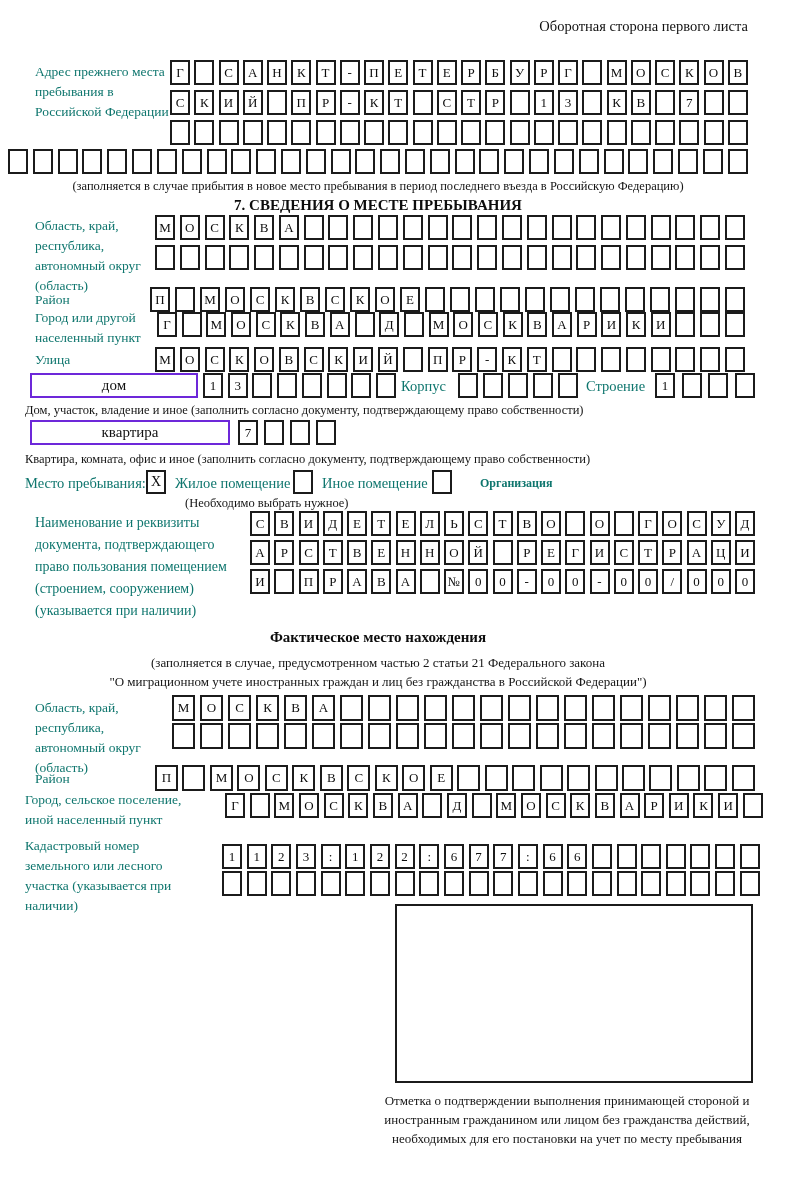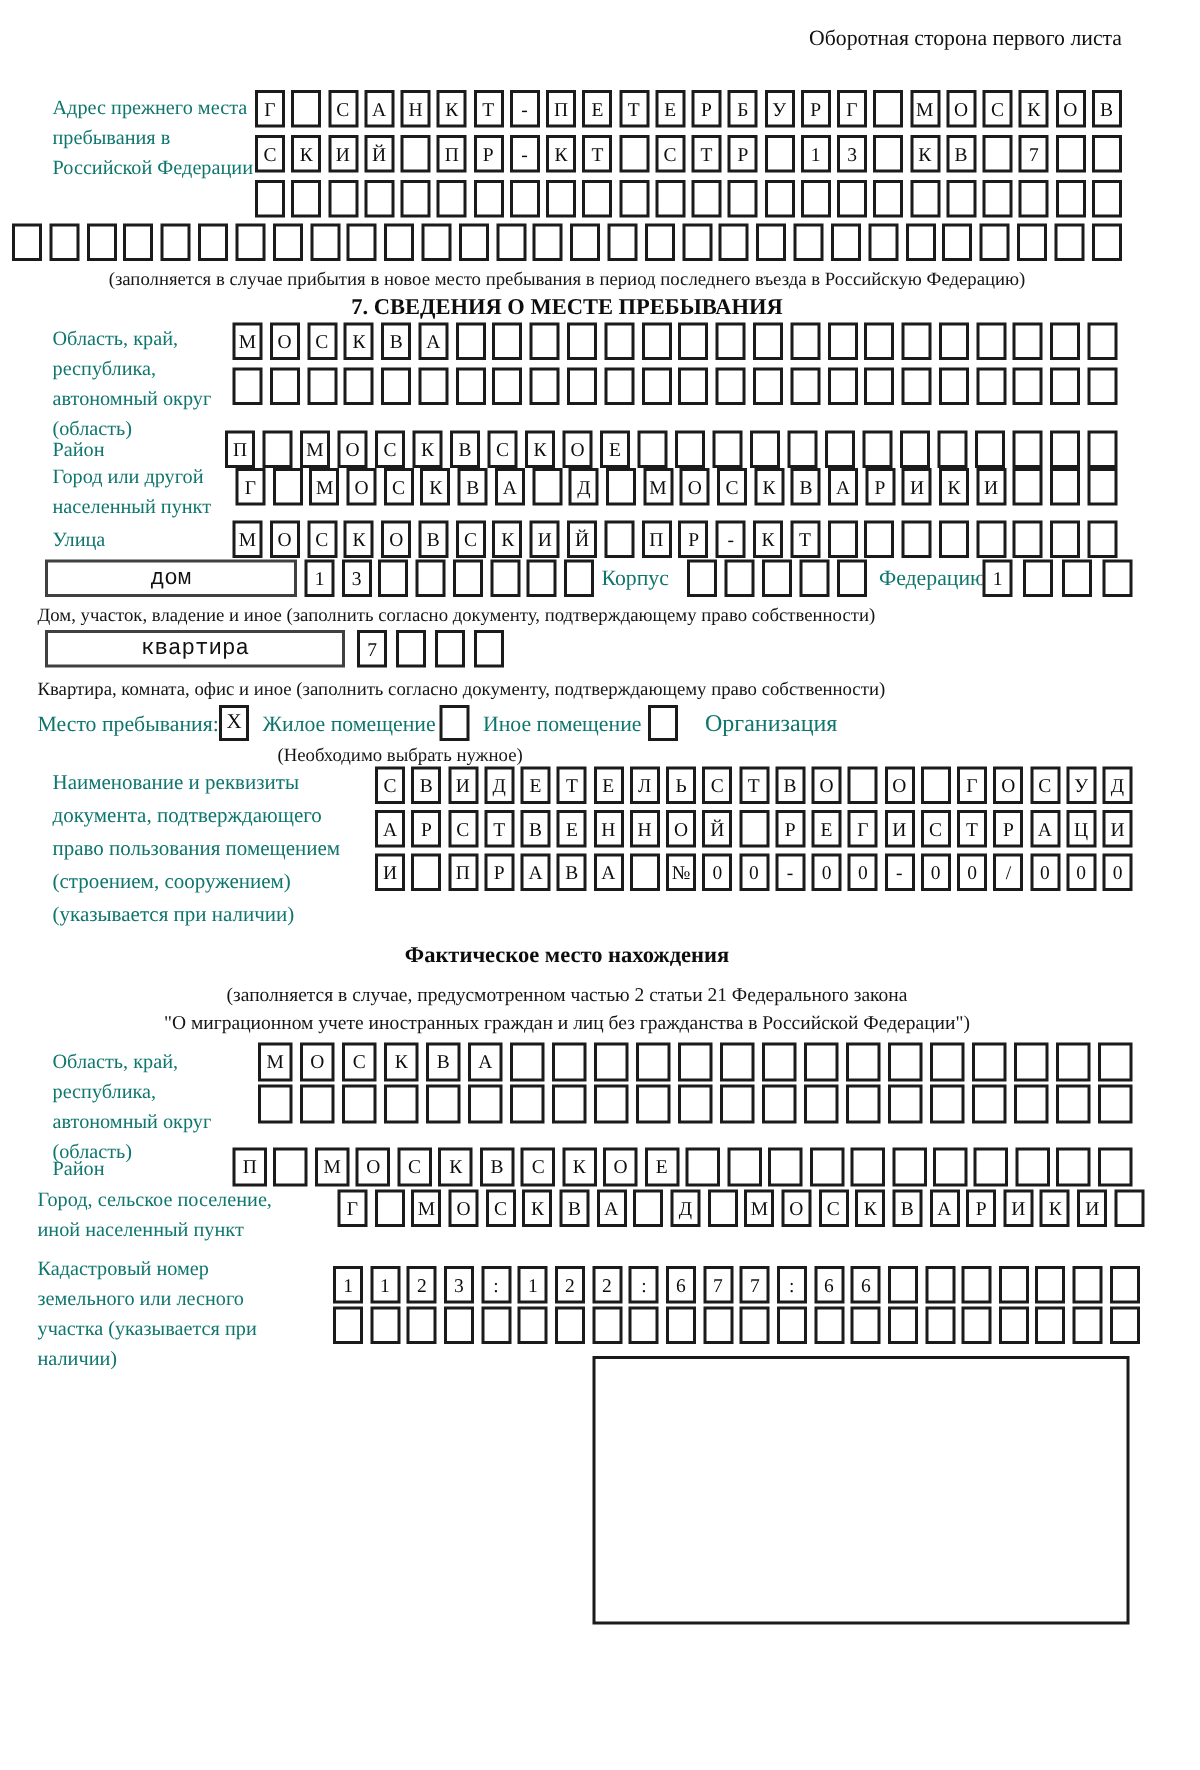--- a/index.html
+++ b/index.html
@@ -22,23 +22,23 @@
   .cell {
     width:20px; height:25px;
     border:2px solid #1b1b1b;
     background:#fff;
     display:flex; align-items:center; justify-content:center;
     font-size:13px; font-family:"Liberation Serif","DejaVu Serif",serif;
     color:#0d0d0d; flex:0 0 auto;
   }
   .big .cell { width:23px; height:26px; }
   .namedbox {
-    border:2px solid #404040; background:#fff;
+    border:2px solid #6d28d9; background:#fff;
     display:flex; align-items:center; justify-content:center;
-    font-size:15px; color:#111;font-family:Liberation Mono, monospace;
+    font-size:15px; color:#111;
   }
   .checkbox {
     width:20px; height:24px;
     border:2px solid #1b1b1b; background:#fff;
     display:flex; align-items:center; justify-content:center;
     font-size:14px; color:#0d0d0d;
   }
   .stamp-box { border:2px solid #1b1b1b; background:#fff; }
   .stamp-note { font-size:13px; line-height:19px; text-align:center; color:#151515; }
 </style>
@@ -316,21 +316,21 @@
       <span class="cell"></span>
     </div>
   <div class="abs lbl" style="left:401px; top:376px; font-size:14.5px;">Корпус</div>
   <div class="abs cells" style="left:458px; top:373px; width:120px;">
       <span class="cell"></span>
       <span class="cell"></span>
       <span class="cell"></span>
       <span class="cell"></span>
       <span class="cell"></span>
     </div>
-  <div class="abs lbl" style="left:586px; top:376px; font-size:14.5px;">Федерацию</div>
+  <div class="abs lbl" style="left:586px; top:376px; font-size:14.5px;">Строение</div>
   <div class="abs cells" style="left:655px; top:373px; width:100px;">
       <span class="cell">1</span>
       <span class="cell"></span>
       <span class="cell"></span>
       <span class="cell"></span>
     </div>
 
   <div class="abs namedbox" style="left:30px; top:420px; width:200px; height:25px;">квартира</div>
 
   <div class="abs note" style="left:25px; top:403px;">Дом, участок, владение и иное (заполнить согласно документу, подтверждающему право собственности)</div>
@@ -342,21 +342,21 @@
     </div>
 
   <div class="abs note" style="left:25px; top:452px;">Квартира, комната, офис и иное (заполнить согласно документу, подтверждающему право собственности)</div>
 
   <div class="abs lbl" style="left:25px; top:473px; font-size:14.5px;">Место пребывания:</div>
   <div class="abs checkbox" style="left:146px; top:470px;">X</div>
   <div class="abs lbl" style="left:175px; top:473px; font-size:14.5px;">Жилое помещение</div>
   <div class="abs checkbox" style="left:293px; top:470px;"></div>
   <div class="abs lbl" style="left:322px; top:473px; font-size:14.5px;">Иное помещение</div>
   <div class="abs checkbox" style="left:432px; top:470px;"></div>
-  <div class="abs lbl" style="left:470px; top:473px; font-size:16px;">Организация</div>
+  <div class="abs lbl" style="left:480px; top:473px; font-size:12px;font-weight:bold;">Организация</div>
   <div class="abs note" style="left:185px; top:496px;">(Необходимо выбрать нужное)</div>
 
   <div class="abs lbl" style="left:35px; top:512px; width:208px; font-size:14px; line-height:22px;">Наименование и реквизиты документа, подтверждающего право пользования помещением (строением, сооружением) (указывается при наличии)</div>
   <div class="abs cells" style="left:250px; top:511px; width:505px;">
       <span class="cell">С</span>
       <span class="cell">В</span>
       <span class="cell">И</span>
       <span class="cell">Д</span>
       <span class="cell">Е</span>
       <span class="cell">Т</span>
@@ -571,14 +571,15 @@
       <span class="cell"></span>
       <span class="cell"></span>
       <span class="cell"></span>
       <span class="cell"></span>
       <span class="cell"></span>
       <span class="cell"></span>
       <span class="cell"></span>
     </div>
 
   <div class="abs stamp-box" style="left:395px; top:904px; width:358px; height:179px;"></div>
+  <div class="abs stamp-note" style="left:352px; top:1091px; width:430px;">Отметка о подтверждении выполнения принимающей стороной и иностранным гражданином или лицом без гражданства действий, необходимых для его постановки на учет по месту пребывания</div>
 
 </div>
 
 </body></html>

